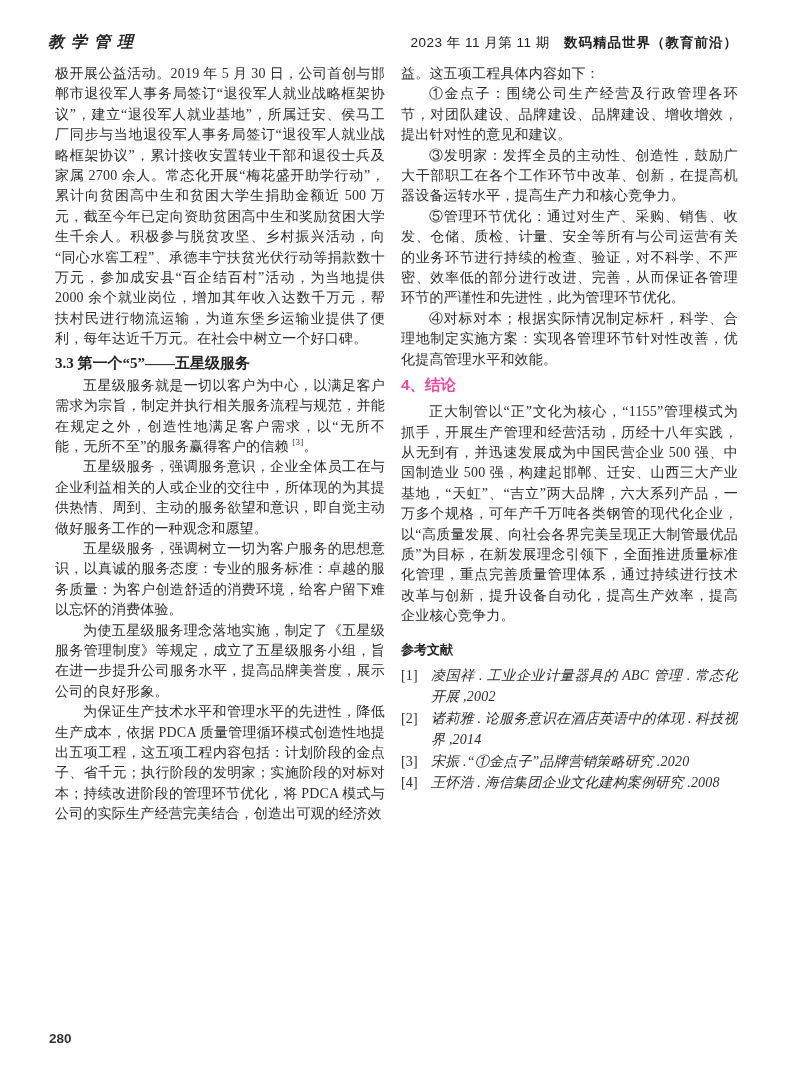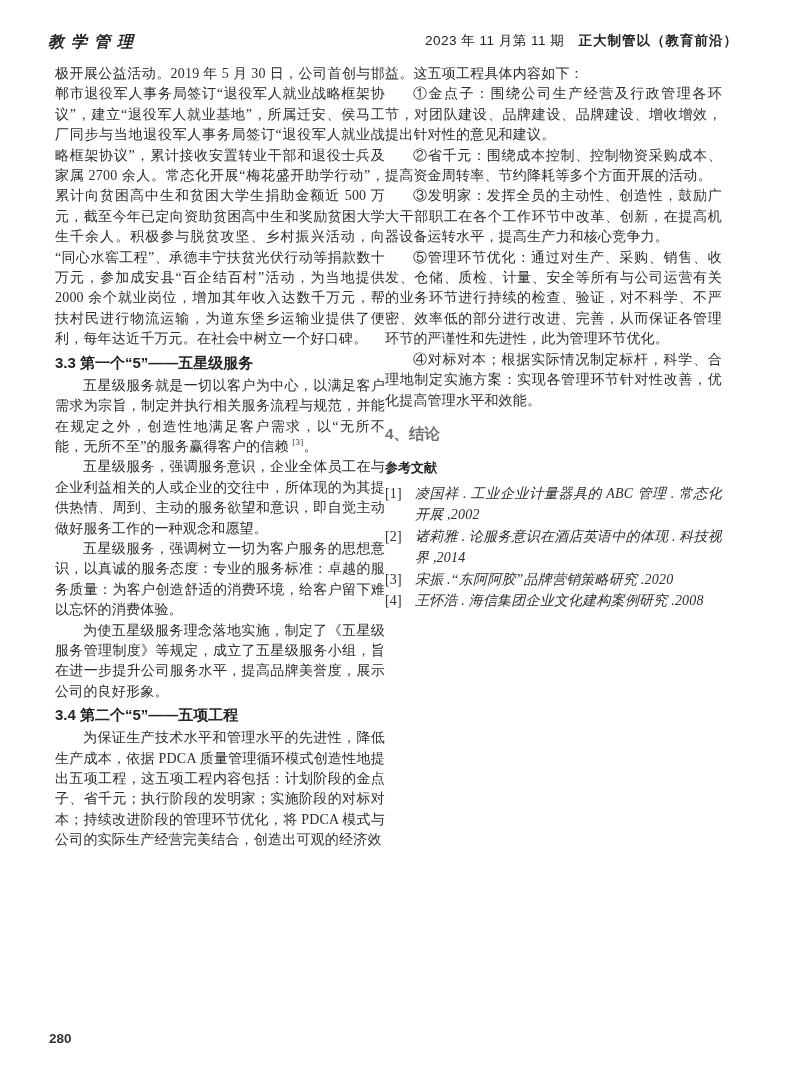--- a/index.html
+++ b/index.html
@@ -11,21 +11,21 @@
     font-family:"Liberation Serif","DejaVu Serif",serif;
     overflow:hidden;
     box-sizing:border-box;
   }
   
   .page-header{
     position:absolute;
     top:32px;left:48px;right:56px;
     display:flex;
     justify-content:space-between;
-    align-items:flex-start;
+    align-items:center;
   }
   .section-name{
     font-family:"Liberation Serif","DejaVu Serif",serif;
     font-style:italic;
     font-weight:bold;
     font-size:16px;
     letter-spacing:7px;
     color:#262626;
   }
   .issue-line{
@@ -37,48 +37,49 @@
   .journal-name{
     font-weight:bold;
     margin-left:10px;
     letter-spacing:1px;
   }
   
   .columns{
     position:absolute;
     top:64px;left:55px;right:56px;
     display:flex;
+    gap:16px;
   }
   .col{box-sizing:border-box;}
   .col-left{width:330px;}
   .col-right{width:337px;}
   p.body-text{
     margin:0;
     font-size:14px;
     line-height:20.4px;
     text-align:justify;
     text-justify:inter-ideograph;
     letter-spacing:0.2px;
     text-indent:2em;
   }
   p.no-indent{text-indent:0;}
   .section-heading{
     margin:2px 0 2px 0;
-    font-family:Liberation Sans, sans-serif;
+    font-family:Liberation Serif, serif;
     font-size:15px;
     font-weight:bold;
     color:#242424;
     line-height:22px;
   }
   .big-heading{
-    margin:12px 0 6px 0;
+    margin:4px 0 6px 0;
     font-family:"Liberation Sans","DejaVu Sans",sans-serif;
     font-size:15.5px;
     font-weight:bold;
-    color:#737373;
+    color:#ec4899;
     line-height:22px;
   }
   .ref-mark{
     font-size:9px;
     vertical-align:super;
     line-height:0;
   }
   
   .refs-title{
     margin:14px 0 6px 0;
@@ -117,58 +118,57 @@
 </style>
 </head>
 <body>
 
 <div class="page">
 
   <header class="page-header">
     <span class="section-name">教学管理</span>
     <span class="issue-line">
       <span>2023 年 11 月第 11 期</span>
-      <span class="journal-name">正大制管以（教育前沿）</span>
+      <span class="journal-name">数码精品世界（教育前沿）</span>
     </span>
   </header>
 
   <main class="columns">
 
     <section class="col col-left">
       <p class="body-text no-indent">极开展公益活动。2019 年 5 月 30 日，公司首创与邯郸市退役军人事务局签订“退役军人就业战略框架协议”，建立“退役军人就业基地”，所属迁安、侯马工厂同步与当地退役军人事务局签订“退役军人就业战略框架协议”，累计接收安置转业干部和退役士兵及家属 2700 余人。常态化开展“梅花盛开助学行动”，累计向贫困高中生和贫困大学生捐助金额近 500 万元，截至今年已定向资助贫困高中生和奖励贫困大学生千余人。积极参与脱贫攻坚、乡村振兴活动，向“同心水窖工程”、承德丰宁扶贫光伏行动等捐款数十万元，参加成安县“百企结百村”活动，为当地提供 2000 余个就业岗位，增加其年收入达数千万元，帮扶村民进行物流运输，为道东堡乡运输业提供了便利，每年达近千万元。在社会中树立一个好口碑。</p>
       <h3 class="section-heading">3.3 第一个“5”——五星级服务</h3>
       <p class="body-text"><span>五星级服务就是一切以客户为中心，以满足客户需求为宗旨，制定并执行相关服务流程与规范，并能在规定之外，创造性地满足客户需求，以“无所不能，无所不至”的服务赢得客户的信赖 </span><sup class="ref-mark">[3]</sup><span>。</span></p>
       <p class="body-text">五星级服务，强调服务意识，企业全体员工在与企业利益相关的人或企业的交往中，所体现的为其提供热情、周到、主动的服务欲望和意识，即自觉主动做好服务工作的一种观念和愿望。</p>
       <p class="body-text">五星级服务，强调树立一切为客户服务的思想意识，以真诚的服务态度：专业的服务标准：卓越的服务质量：为客户创造舒适的消费环境，给客户留下难以忘怀的消费体验。</p>
       <p class="body-text">为使五星级服务理念落地实施，制定了《五星级服务管理制度》等规定，成立了五星级服务小组，旨在进一步提升公司服务水平，提高品牌美誉度，展示公司的良好形象。</p>
-      <h3 class="section-heading">3.4 第二个“5”——五项工程</h3>
       <p class="body-text">为保证生产技术水平和管理水平的先进性，降低生产成本，依据 PDCA 质量管理循环模式创造性地提出五项工程，这五项工程内容包括：计划阶段的金点子、省千元；执行阶段的发明家；实施阶段的对标对本；持续改进阶段的管理环节优化，将 PDCA 模式与公司的实际生产经营完美结合，创造出可观的经济效</p>
     </section>
 
     <section class="col col-right">
       <p class="body-text no-indent">益。这五项工程具体内容如下：</p>
       <p class="body-text">①金点子：围绕公司生产经营及行政管理各环节，对团队建设、品牌建设、品牌建设、增收增效，提出针对性的意见和建议。</p>
-      <p class="body-text">②省千元：围绕成本控制、控制物资采购成本、提高资金周转率、节约降耗等多个方面开展的活动。</p>
       <p class="body-text">③发明家：发挥全员的主动性、创造性，鼓励广大干部职工在各个工作环节中改革、创新，在提高机器设备运转水平，提高生产力和核心竞争力。</p>
       <p class="body-text">⑤管理环节优化：通过对生产、采购、销售、收发、仓储、质检、计量、安全等所有与公司运营有关的业务环节进行持续的检查、验证，对不科学、不严密、效率低的部分进行改进、完善，从而保证各管理环节的严谨性和先进性，此为管理环节优化。</p>
       <p class="body-text">④对标对本；根据实际情况制定标杆，科学、合理地制定实施方案：实现各管理环节针对性改善，优化提高管理水平和效能。</p>
       <h3 class="big-heading">4、结论</h3>
+      <p class="body-text">正大制管以“正”文化为核心，“1155”管理模式为抓手，开展生产管理和经营活动，历经十八年实践，从无到有，并迅速发展成为中国民营企业 500 强、中国制造业 500 强，构建起邯郸、迁安、山西三大产业基地，“天虹”、“吉立”两大品牌，六大系列产品，一万多个规格，可年产千万吨各类钢管的现代化企业，以“高质量发展、向社会各界完美呈现正大制管最优品质”为目标，在新发展理念引领下，全面推进质量标准化管理，重点完善质量管理体系，通过持续进行技术改革与创新，提升设备自动化，提高生产效率，提高企业核心竞争力。</p>
 
       <h3 class="refs-title">参考文献</h3>
       <div class="ref-item">
         <span class="ref-num">[1]</span>
         <span class="ref-text">凌国祥 . 工业企业计量器具的 ABC 管理 . 常态化开展 ,2002</span>
       </div>
       <div class="ref-item">
         <span class="ref-num">[2]</span>
         <span class="ref-text">诸莉雅 . 论服务意识在酒店英语中的体现 . 科技视界 ,2014</span>
       </div>
       <div class="ref-item">
         <span class="ref-num">[3]</span>
-        <span class="ref-text">宋振 .“东阿阿胶”品牌营销策略研究 .2020</span>
+        <span class="ref-text">宋振 .“①金点子”品牌营销策略研究 .2020</span>
       </div>
       <div class="ref-item">
         <span class="ref-num">[4]</span>
         <span class="ref-text">王怀浩 . 海信集团企业文化建构案例研究 .2008</span>
       </div>
     </section>
 
   </main>
 
   <span class="page-number">280</span>

